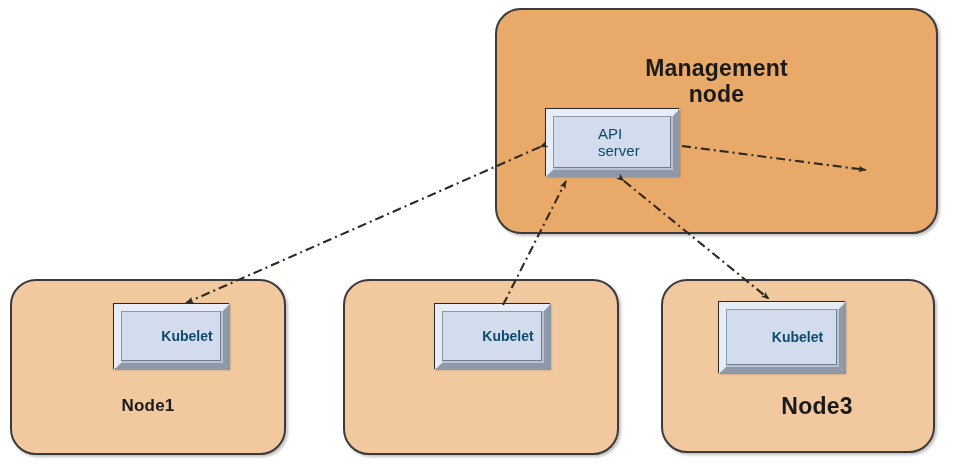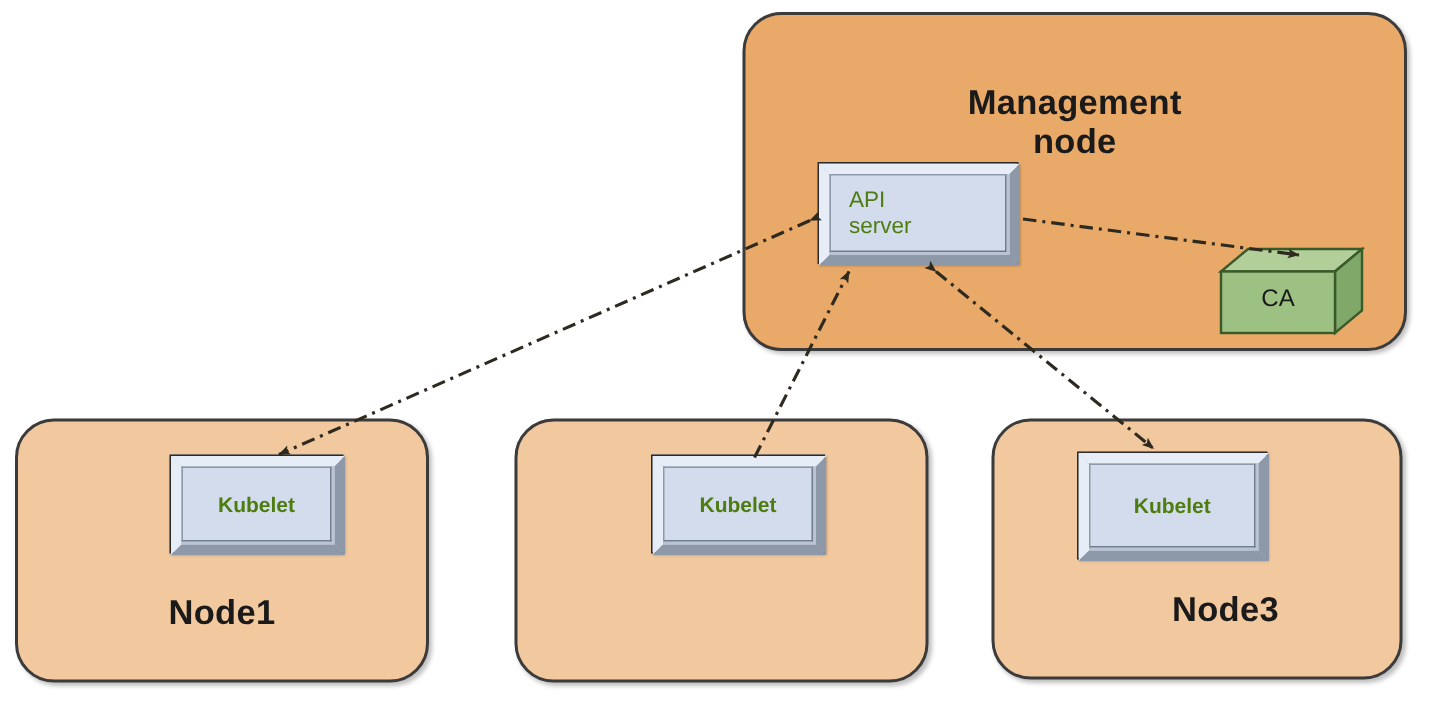--- a/index.html
+++ b/index.html
@@ -68,26 +68,27 @@
   .facet {
     position: absolute;
     pointer-events: none;
   }
   .facet-top    { background: #e7edf7; }
   .facet-left   { background: #e7edf7; }
   .facet-right  { background: #8d98a9; }
   .facet-bottom { background: #8d98a9; }
 
   .bevel-text {
-    color: #4d7c0f;
+    color: #0c4a6e;
     text-align: center;
     line-height: 1.15;
     white-space: pre-line;
     position: relative;
     z-index: 3;
+    margin-left: 32px;
   }
   
   .ca-box {
     position: absolute;
   }
   .ca-label {
     position: absolute;
     color: #1a1a1a;
     text-align: center;
     z-index: 3;
@@ -107,43 +108,32 @@
     <div class="facet facet-top" style="left:0;top:0;width:134px;height:7px;clip-path:polygon(0 0,134px 0,127px 7px,7px 7px);"></div>
     <div class="facet facet-left" style="left:0;top:0;width:7px;height:68px;clip-path:polygon(0 0,7px 7px,7px 61px,0 68px);"></div>
     <div class="facet facet-right" style="left:127px;top:0;width:7px;height:68px;clip-path:polygon(7px 0,7px 68px,0 61px,0 7px);"></div>
     <div class="facet facet-bottom" style="left:0;top:61px;width:134px;height:7px;clip-path:polygon(7px 0,127px 0,134px 7px,0 7px);"></div>
     <div class="bevel-inner">
       <div class="bevel-text" style="font-size:15px; text-align:left; width:100%; padding-left:12px; box-sizing:border-box;">API
 server</div>
     </div>
   </div>
 
-  <div class="ca-box" style="left:812px; top:163px; width:98px; height:62px;">
-    <svg width="98" height="62" viewBox="0 0 98 62">
-
-      <polygon points="2,18 20,3 96,3 78,18" fill="#b2cf99" stroke="#3b5a2a" stroke-width="1.6"></polygon>
-
-      <polygon points="78,18 96,3 96,44 78,59" fill="#7fa869" stroke="#3b5a2a" stroke-width="1.6"></polygon>
-
-      <rect x="2" y="18" width="76" height="41" fill="#9dc183" stroke="#3b5a2a" stroke-width="1.6"></rect>
-    </svg>
-    <div class="ca-label" style="left:2px; top:28px; width:76px; font-size:16px;">CA</div>
-  </div>
 
   <div class="container-box" style="left:10px; top:279px; width:276px; height:176px; background:#f2c89f;"></div>
   <div class="bevel-box" style="left:113px; top:303px; width:116px; height:66px;">
     <div class="facet facet-top" style="left:0;top:0;width:116px;height:7px;clip-path:polygon(0 0,116px 0,109px 7px,7px 7px);"></div>
     <div class="facet facet-left" style="left:0;top:0;width:7px;height:66px;clip-path:polygon(0 0,7px 7px,7px 59px,0 66px);"></div>
     <div class="facet facet-right" style="left:109px;top:0;width:7px;height:66px;clip-path:polygon(7px 0,7px 66px,0 59px,0 7px);"></div>
     <div class="facet facet-bottom" style="left:0;top:59px;width:116px;height:7px;clip-path:polygon(7px 0,109px 0,116px 7px,0 7px);"></div>
     <div class="bevel-inner">
       <div class="bevel-text" style="font-size:14px; font-weight:600;">Kubelet</div>
     </div>
   </div>
-  <div class="container-label" style="left:10px; top:396px; width:276px; font-size:23px; font-weight:600;">Node1</div>
+  <div class="container-label" style="left:10px; top:396px; width:276px; font-size:17px; font-weight:600;">Node1</div>
 
   <div class="container-box" style="left:343px; top:279px; width:276px; height:176px; background:#f2c89f;"></div>
   <div class="bevel-box" style="left:434px; top:303px; width:116px; height:66px;">
     <div class="facet facet-top" style="left:0;top:0;width:116px;height:7px;clip-path:polygon(0 0,116px 0,109px 7px,7px 7px);"></div>
     <div class="facet facet-left" style="left:0;top:0;width:7px;height:66px;clip-path:polygon(0 0,7px 7px,7px 59px,0 66px);"></div>
     <div class="facet facet-right" style="left:109px;top:0;width:7px;height:66px;clip-path:polygon(7px 0,7px 66px,0 59px,0 7px);"></div>
     <div class="facet facet-bottom" style="left:0;top:59px;width:116px;height:7px;clip-path:polygon(7px 0,109px 0,116px 7px,0 7px);"></div>
     <div class="bevel-inner">
       <div class="bevel-text" style="font-size:14px; font-weight:600;">Kubelet</div>
     </div>

